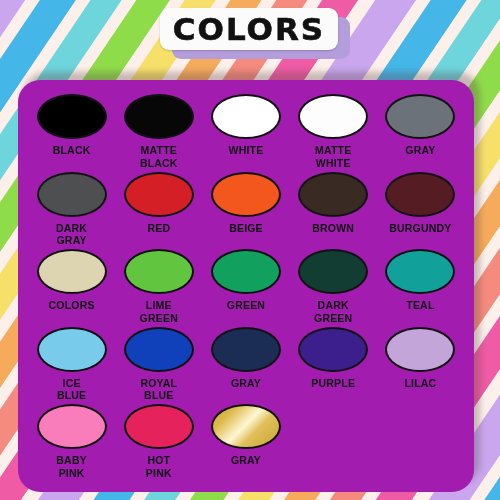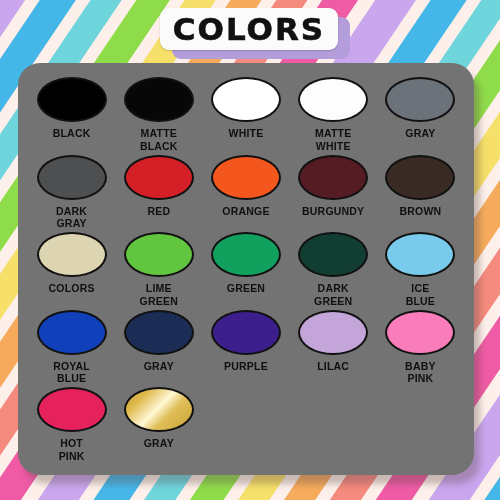--- a/index.html
+++ b/index.html
@@ -78,25 +78,25 @@
     top: 72px;
     width: 456px;
     height: 412px;
     border-radius: 22px;
     background: rgba(90,70,70,0.33);
     filter: blur(3px);
   }
   .card {
     position: absolute;
     left: 18px;
-    top: 63px;
+    top: 80px;
     width: 456px;
     height: 412px;
     border-radius: 22px;
-    background: #737373;
+    background: #a21caf;
     box-sizing: border-box;
     padding: 14px 10px 10px 10px;
   }
 
   .grid {
     display: grid;
     grid-template-columns: repeat(5, 1fr);
     grid-template-rows: repeat(5, 1fr);
     width: 100%;
     height: 100%;
@@ -213,49 +213,53 @@
           <div class="swatch" style="background: rgb(78, 79, 81);"></div>
           <div class="label">DARK
 GRAY</div>
         </div>
         <div class="cell">
           <div class="swatch" style="background: rgb(213, 31, 38);"></div>
           <div class="label">RED</div>
         </div>
         <div class="cell">
           <div class="swatch" style="background: rgb(244, 87, 29);"></div>
-          <div class="label">ORANGE</div>
+          <div class="label">BEIGE</div>
+        </div>
+        <div class="cell">
+          <div class="swatch" style="background: rgb(58, 42, 36);"></div>
+          <div class="label">BROWN</div>
         </div>
         <div class="cell">
           <div class="swatch" style="background: rgb(85, 28, 36);"></div>
           <div class="label">BURGUNDY</div>
-        </div>
-        <div class="cell">
-          <div class="swatch" style="background: rgb(58, 42, 36);"></div>
-          <div class="label">BROWN</div>
         </div>
         <div class="cell">
           <div class="swatch" style="background: rgb(221, 212, 178);"></div>
           <div class="label">COLORS</div>
         </div>
         <div class="cell">
           <div class="swatch" style="background: rgb(98, 197, 64);"></div>
           <div class="label">LIME
 GREEN</div>
         </div>
         <div class="cell">
           <div class="swatch" style="background: rgb(18, 160, 94);"></div>
           <div class="label">GREEN</div>
         </div>
         <div class="cell">
           <div class="swatch" style="background: rgb(18, 61, 51);"></div>
           <div class="label">DARK
 GREEN</div>
         </div>
         <div class="cell">
+          <div class="swatch" style="background: rgb(18, 160, 155);"></div>
+          <div class="label">TEAL</div>
+        </div>
+        <div class="cell">
           <div class="swatch" style="background: rgb(121, 203, 236);"></div>
           <div class="label">ICE
 BLUE</div>
         </div>
         <div class="cell">
           <div class="swatch" style="background: rgb(16, 64, 186);"></div>
           <div class="label">ROYAL
 BLUE</div>
         </div>
         <div class="cell">

